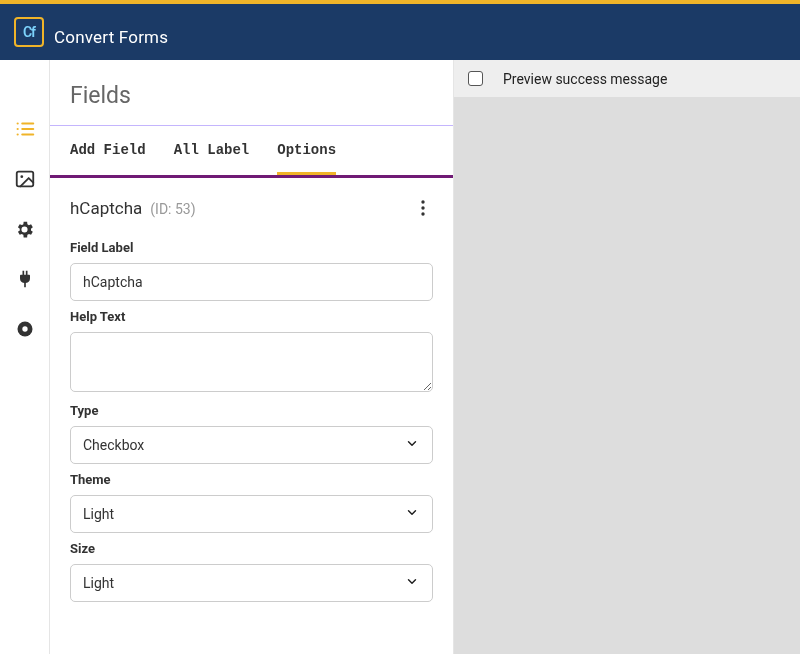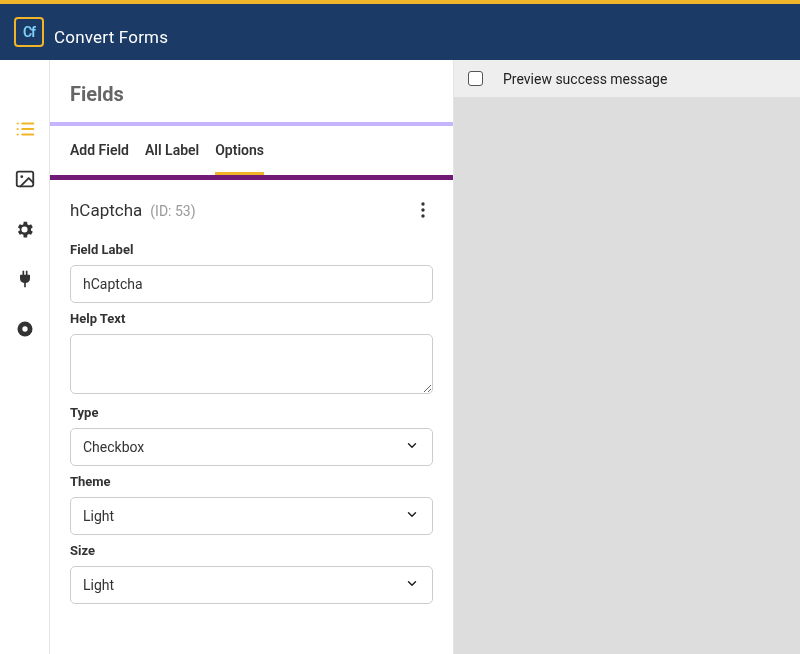--- a/index.html
+++ b/index.html
@@ -58,30 +58,31 @@
 
     .panel {
       width: 404px;
       border-right: 1px solid #e5e5e5;
       display: flex;
       flex-direction: column;
       overflow: hidden;
     }
     .panel-header {
       padding: 22px 20px 16px 20px;
-      font-size: 20px;
-      font-weight: 700;
+      font-size: 23px;
+      font-weight: 400;
       color: #666;
-      border-bottom: 4px solid #c4b5fd;
+      border-bottom: 1px solid #c4b5fd;
     }
     .tabs {
       display: flex;
-      gap: 16px;
+      gap: 28px;
       padding: 0 20px;
-      border-bottom: 5px solid #701a75;
+      border-bottom: 3px solid #701a75;
+      font-family: Liberation Mono, monospace;
     }
     .tab {
       padding: 16px 0 14px 0;
       font-size: 14px;
       font-weight: 600;
       color: #333;
       cursor: pointer;
       border-bottom: 3px solid transparent;
     }
     .tab.active { border-bottom-color: #f0b429; }

